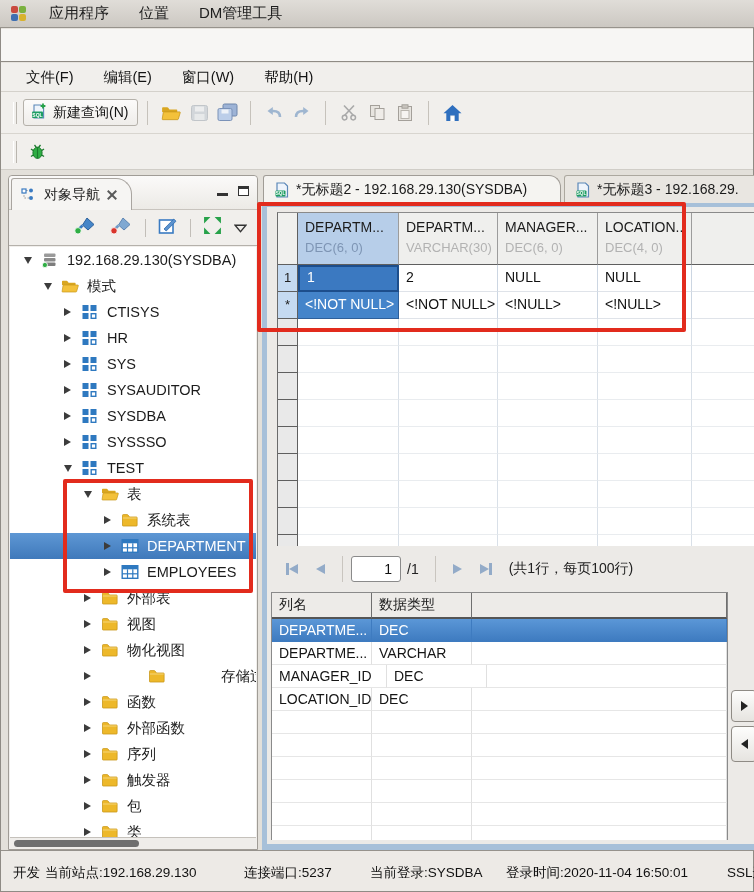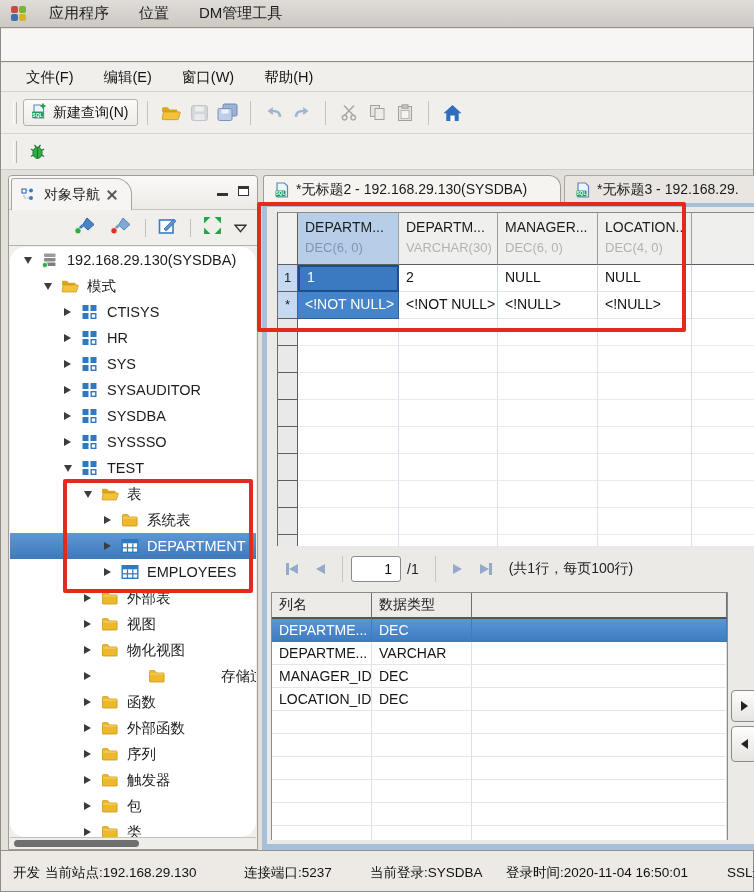--- a/index.html
+++ b/index.html
@@ -62,21 +62,21 @@
   .xicon{position:relative;width:10px;height:10px;display:inline-block;}
   .xicon::before,.xicon::after{content:'';position:absolute;left:4px;top:-1px;width:2px;height:12px;background:#5a5a5a;}
   .xicon::before{transform:rotate(45deg);}
   .xicon::after{transform:rotate(-45deg);}
   .winbtns{position:absolute;right:8px;top:10px;display:flex;gap:10px;align-items:center;}
   .minico{width:11px;height:3px;background:#333;margin-top:6px;}
   .maxico{width:11px;height:10px;border:1.5px solid #333;border-top:3.5px solid #333;background:#fff;}
   .lp-toolbar{position:absolute;left:0;top:34px;width:100%;height:36px;border-bottom:1px solid #b5b1ab;
     display:flex;align-items:center;justify-content:flex-end;gap:12px;padding-right:10px;}
   .lp-sep{width:1px;height:18px;background:#c2beb8;}
-  .lp-tree{position:absolute;left:1px;top:71px;right:1px;bottom:12px;background:#fff;overflow:hidden;border-radius:15px;}
+  .lp-tree{position:absolute;left:1px;top:71px;right:1px;bottom:12px;background:#fff;overflow:hidden;}
   .lp-hscroll{position:absolute;left:1px;right:1px;bottom:0;height:12px;background:#efedea;border-top:1px solid #c5c1bb;}
   .lp-thumb{position:absolute;left:4px;top:2px;width:125px;height:7px;background:#6f6f6f;border-radius:4px;}
 
   .tree-row{display:flex;align-items:center;height:26px;font-size:14.5px;color:#1c1c1c;white-space:nowrap;}
   .tree-row.sel{background:linear-gradient(#5e97d4,#3f79bb);color:#fff;}
   .tw{width:13px;margin-right:4px;flex:none;}
   .tw.right::before{content:'';display:block;width:0;height:0;
     border-left:7px solid #3c3c3c;border-top:4.5px solid transparent;border-bottom:4.5px solid transparent;}
   .tw.down::before{content:'';display:block;width:0;height:0;
     border-top:7px solid #3c3c3c;border-left:4.5px solid transparent;border-right:4.5px solid transparent;}
@@ -754,21 +754,21 @@
         <div class="ct-c" style="width: 100px;">DEPARTME...</div>
         <div class="ct-c" style="width: 100px;">DEC</div>
         <div class="ct-c ct-fill"></div>
       </div>
       <div class="ct-row">
         <div class="ct-c" style="width: 100px;">DEPARTME...</div>
         <div class="ct-c" style="width: 100px;">VARCHAR</div>
         <div class="ct-c ct-fill"></div>
       </div>
       <div class="ct-row">
-        <div class="ct-c" style="width: 100px;">MANAGER_ID</div>
+        <div class="ct-c" style="width: 115px;">MANAGER_ID</div>
         <div class="ct-c" style="width: 100px;">DEC</div>
         <div class="ct-c ct-fill"></div>
       </div>
       <div class="ct-row">
         <div class="ct-c" style="width: 100px;">LOCATION_ID</div>
         <div class="ct-c" style="width: 100px;">DEC</div>
         <div class="ct-c ct-fill"></div>
       </div>
       <div class="ct-row empty">
         <div class="ct-c" style="width: 100px;"></div>

